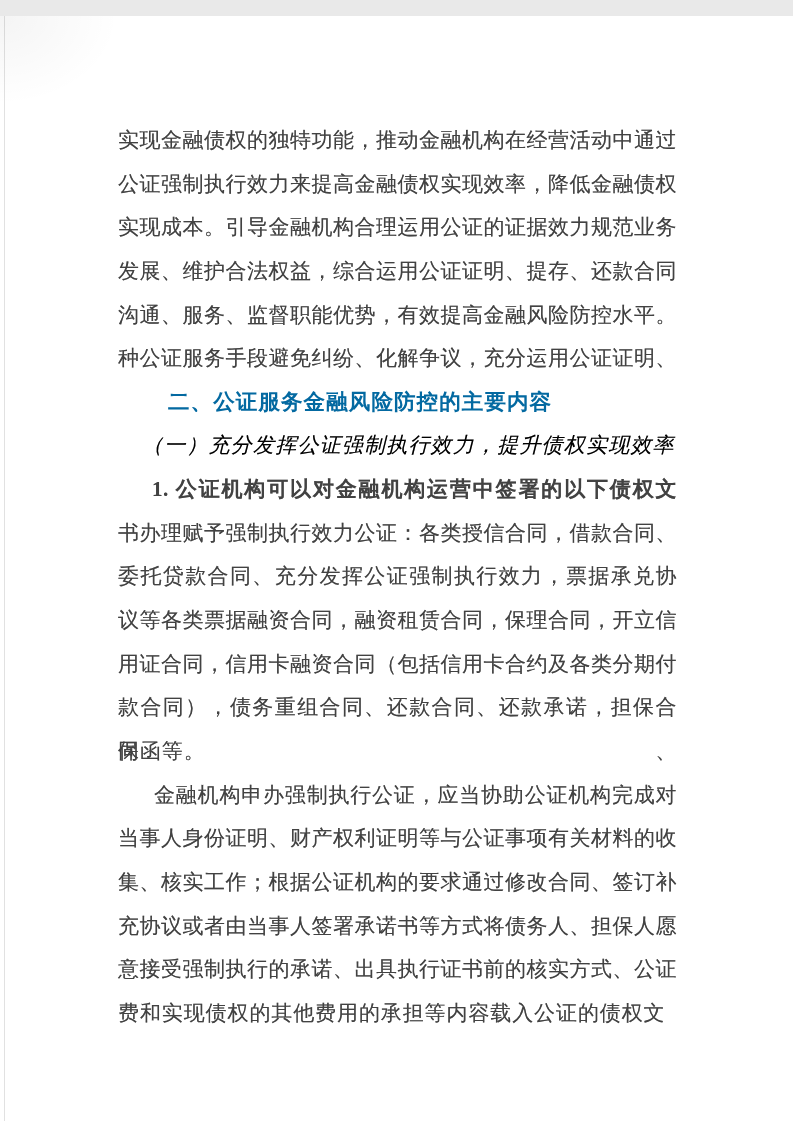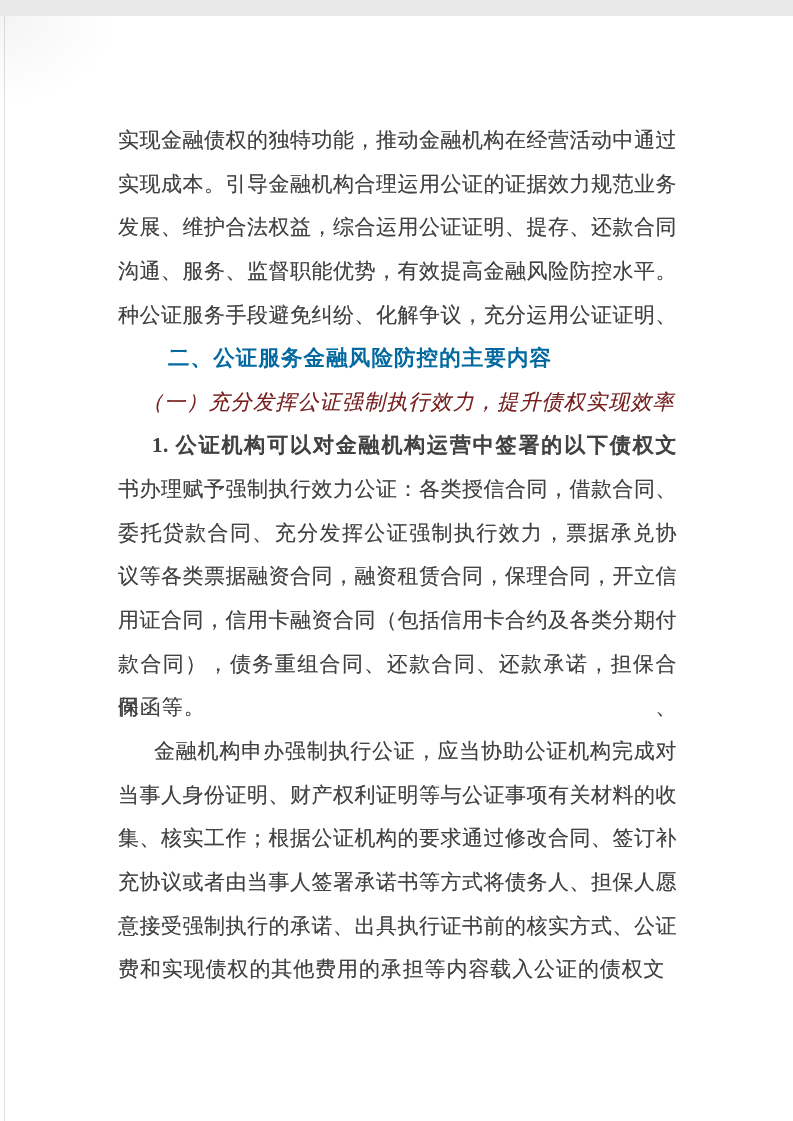--- a/index.html
+++ b/index.html
@@ -65,34 +65,35 @@
     font-size: 21.5px;
     letter-spacing: 1.1px;
     color: #0369a1;
     text-shadow: none;
   }
   .line.kai {
     padding-left: 24px;
     font-style: italic;
     font-size: 21px;
     letter-spacing: 1.2px;
-    color: #7f1d1d;
+    color: #000000;
   }
 </style>
 </head>
 <body>
 
 <div class="page">
   <div class="scan-edge-left"></div>
   <div class="scan-corner-shade"></div>
 
   <div class="text-block">
 
     <div>
       <div class="line j">实现金融债权的独特功能，推动金融机构在经营活动中通过</div>
+      <div class="line j">公证强制执行效力来提高金融债权实现效率，降低金融债权</div>
       <div class="line j">实现成本。引导金融机构合理运用公证的证据效力规范业务</div>
       <div class="line j">发展、维护合法权益，综合运用公证证明、提存、还款合同</div>
       <div class="line j">沟通、服务、监督职能优势，有效提高金融风险防控水平。</div>
       <div class="line j">种公证服务手段避免纠纷、化解争议，充分运用公证证明、</div>
     </div>
 
     <div class="line heading">二、公证服务金融风险防控的主要内容</div>
     <div class="line kai">（一）充分发挥公证强制执行效力，提升债权实现效率</div>
 
     <div>

